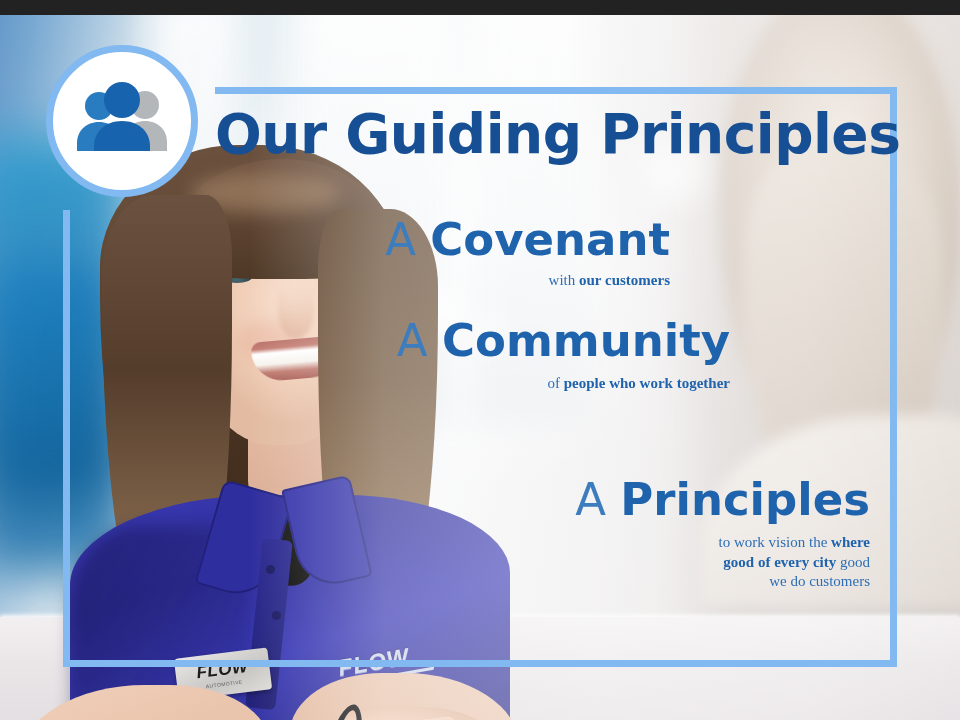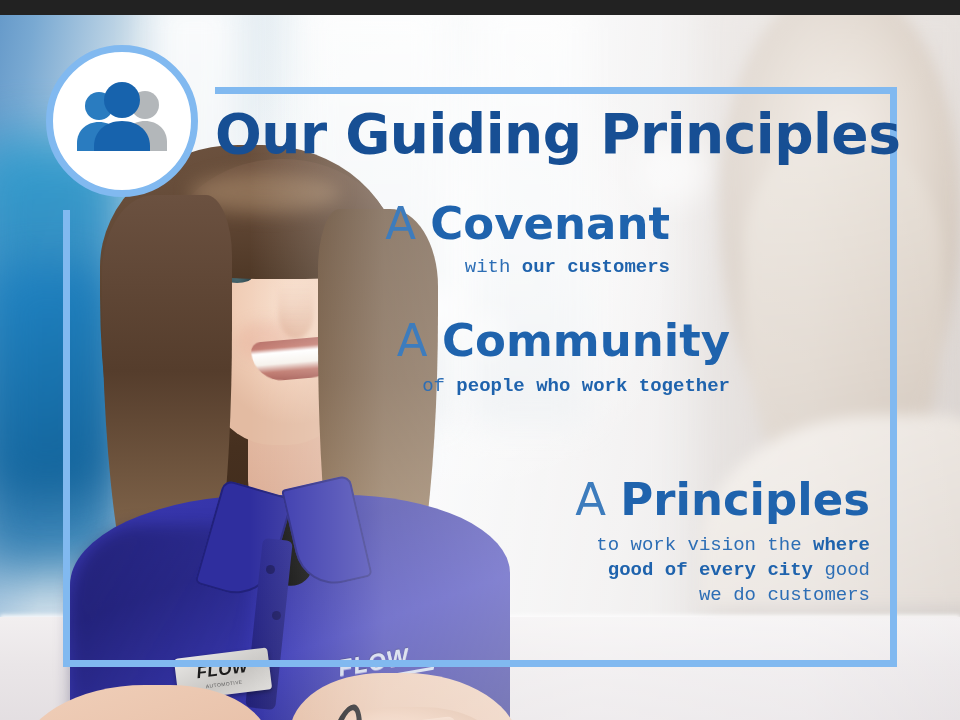--- a/index.html
+++ b/index.html
@@ -274,26 +274,26 @@
   }
 
   .block{position:absolute;text-align:right;line-height:1.12;}
   .block .big{
     display:block;font-size:45px;line-height:1.02;white-space:nowrap;
     color:#2a6cb4;font-family:"DejaVu Sans","Liberation Sans",sans-serif;
   }
   .block .big .art{font-weight:400;color:#3d7cbd;}
   .block .big .word{font-weight:700;color:#1f63ad;}
   .block .sub{
-    display:block;font-size:19px;color:#2d6eb5;line-height:1.32;
-    font-family:Liberation Mono, monospace;font-weight:400;
+    display:block;font-size:15px;color:#2d6eb5;line-height:1.32;
+    font-family:Liberation Serif, serif;font-weight:400;
   }
   .block .sub b{font-weight:700;color:#1f63ad;}
 
-  #b1{left:240px;top:186px;width:430px;}
+  #b1{left:240px;top:202px;width:430px;}
   #b1 .sub{margin-top:8px;}
   #b2{left:240px;top:303px;width:490px;}
   #b2 .sub{margin-top:10px;}
   #b3{left:260px;top:462px;width:610px;}
   #b3 .sub{margin-top:10px;}
 </style>
 </head>
 <body>
 
 <div class="stage">

